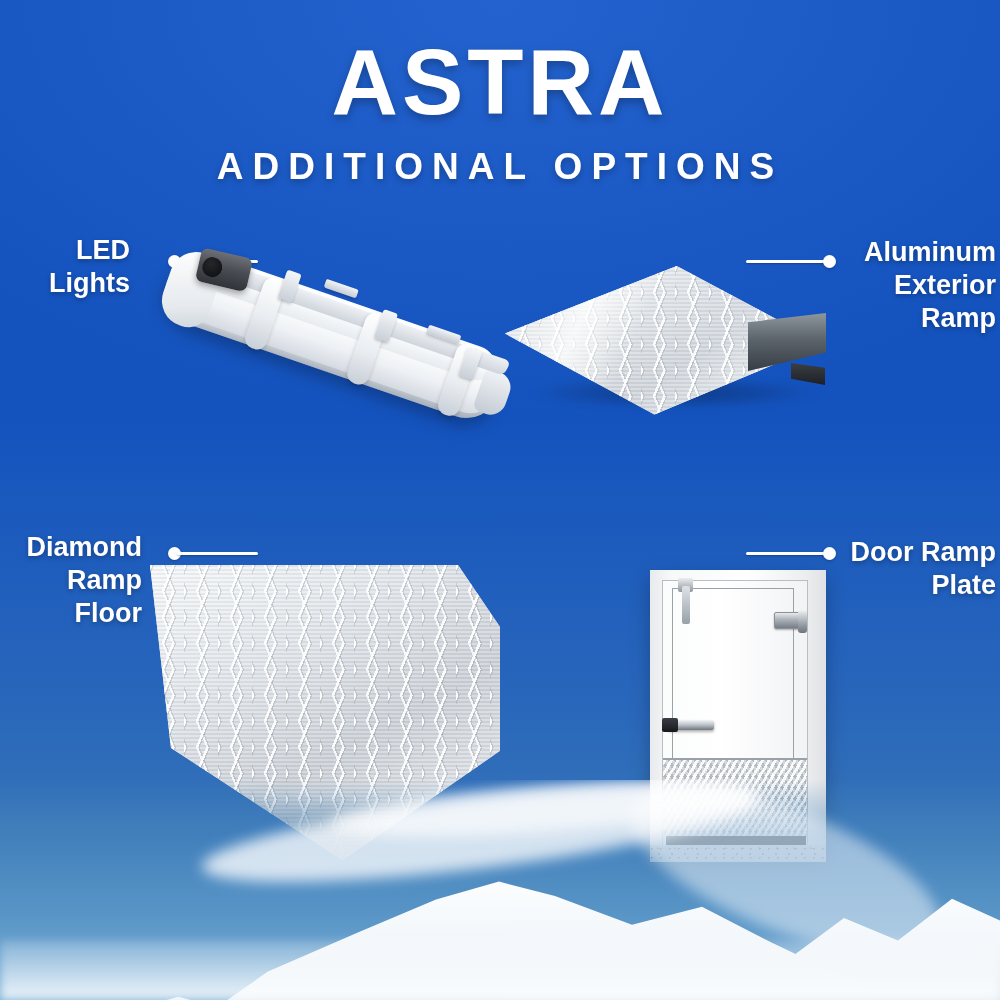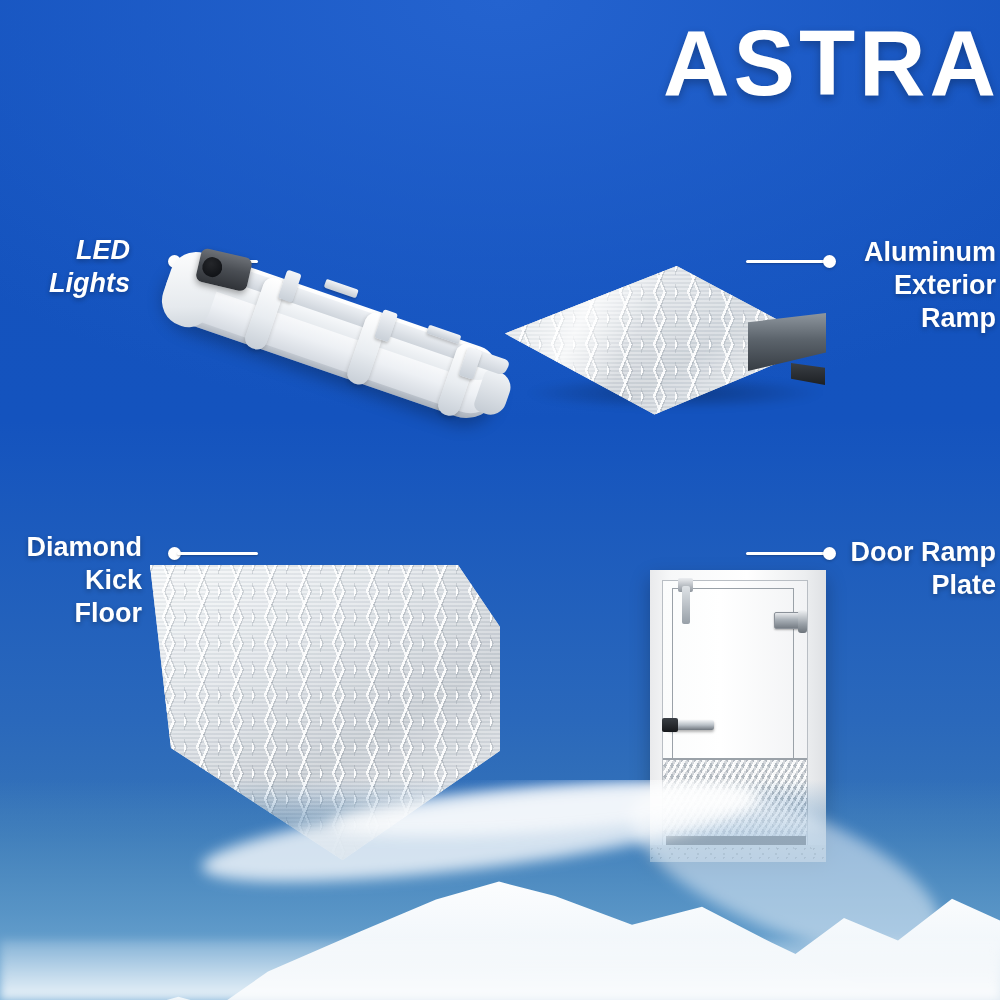--- a/index.html
+++ b/index.html
@@ -11,41 +11,40 @@
   .poster{
     position:relative;width:1000px;height:1000px;overflow:hidden;
     background:
       radial-gradient(120% 70% at 50% 0%, #2463cf 0%, rgba(36,99,207,0) 60%),
       linear-gradient(180deg,#1452bd 0%,#1453be 42%,#2a68bb 72%,#3b79b6 88%,#4a86bd 100%);
   }
 
   
   .header{position:absolute;left:0;top:0;width:1000px;text-align:center;}
   .title{
-    margin:0;padding-top:17px;
+    margin:0;padding-top:36px;
     font-size:92px;line-height:1;font-weight:700;color:#ffffff;
     letter-spacing:4px;
     text-shadow:0 4px 10px rgba(0,0,0,0.28);
-    text-align:right;
   }
   .subtitle{
     margin:0;padding-top:20px;
     font-size:37px;line-height:1;font-weight:700;color:#ffffff;
     letter-spacing:9px;
     text-shadow:0 3px 7px rgba(0,0,0,0.26);
   }
 
   
   .label{
     position:absolute;color:#fff;font-weight:700;font-size:27px;line-height:1.22;
     text-shadow:0 2px 5px rgba(0,0,0,0.3);white-space:pre-line;
   }
   .label.left{text-align:right;}
   .label.right{text-align:right;}
-  #label-led{left:0px;top:234px;width:130px;font-style:italic;}
+  #label-led{left:0px;top:234px;width:130px;}
   #label-ramp{left:840px;top:236px;width:156px;}
   #label-floor{left:0px;top:531px;width:142px;}
   #label-kick{left:840px;top:536px;width:156px;}
 
   
   .leader{position:absolute;height:14px;}
   .leader .bar{position:absolute;top:6px;height:2.5px;background:#fff;border-radius:2px;
     box-shadow:0 1px 2px rgba(0,0,0,.25);}
   .leader .dot{position:absolute;top:1px;width:13px;height:13px;border-radius:50%;background:#fff;
     box-shadow:0 1px 3px rgba(0,0,0,.25);}
@@ -269,20 +268,21 @@
   .snowridge{position:absolute;left:0;bottom:0;width:1000px;height:60px;
     background:linear-gradient(180deg,rgba(255,255,255,.2),rgba(255,255,255,.85));filter:blur(5px);}
 </style>
 </head>
 <body>
 
 <div class="poster">
 
   <div class="header">
     <h1 class="title">ASTRA</h1>
+    <h2 class="subtitle">ADDITIONAL OPTIONS</h2>
   </div>
 
   <div class="label left" id="label-led">LED
 Lights</div>
   <div class="leader" id="leader-led">
     <span class="dot"></span>
     <span class="bar"></span>
   </div>
 
   <div class="stage" id="stage-led">
@@ -315,21 +315,21 @@
 
   <div class="stage" id="stage-ramp">
     <div class="ramp-shadow"></div>
     <div class="ramp-surface dplate"></div>
     <div class="ramp-gloss"></div>
     <div class="ramp-edge"></div>
     <div class="ramp-tab"></div>
   </div>
 
   <div class="label left" id="label-floor">Diamond
-Kick
+Ramp
 Floor</div>
   <div class="leader" id="leader-floor">
     <span class="dot"></span>
     <span class="bar"></span>
   </div>
 
   <div class="stage" id="stage-floor">
     <div class="floor-panel2 dplate"></div>
     <div class="floor-edge"></div>
   </div>

